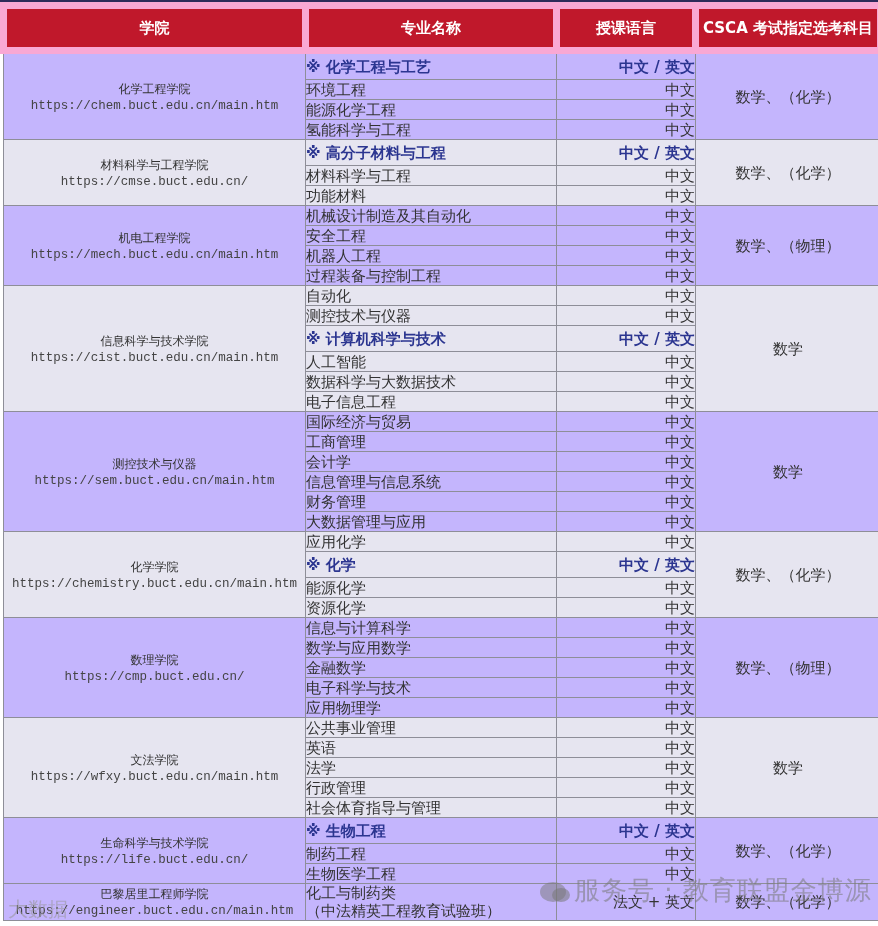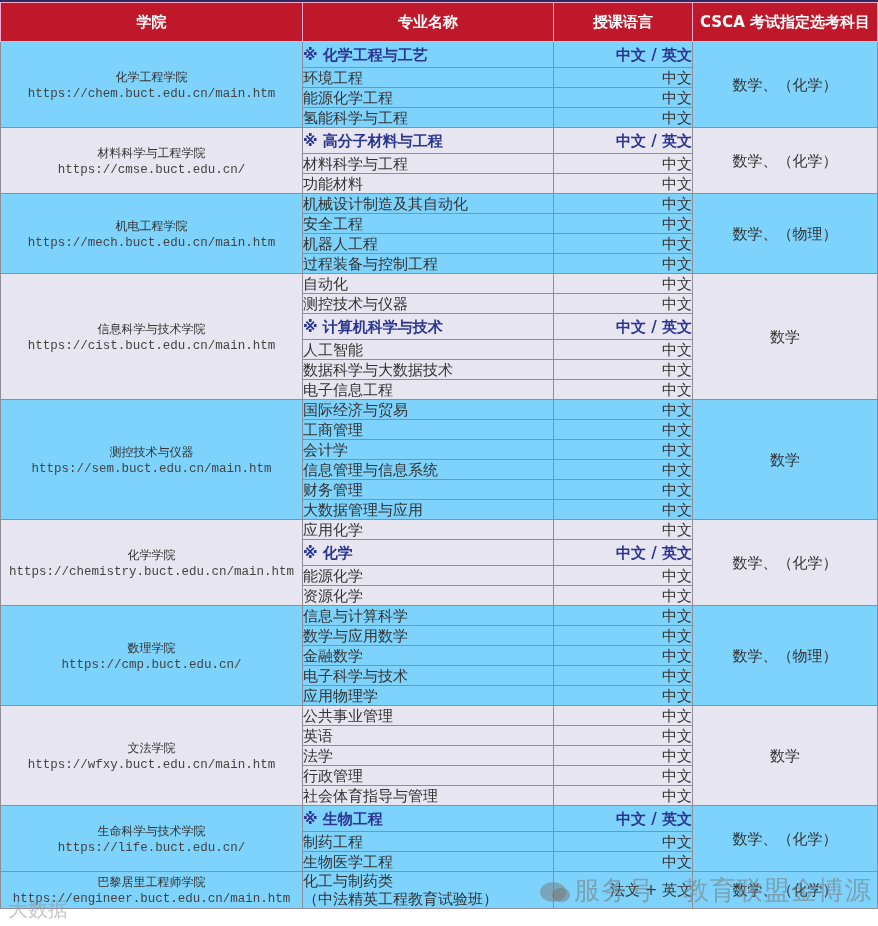--- a/index.html
+++ b/index.html
@@ -1,30 +1,30 @@
 <!DOCTYPE html>
 <html><head>
 <meta charset="utf-8">
 <style>
   html, body { margin:0; padding:0; background:#ffffff; }
   body { width:878px; height:926px; position:relative; overflow:hidden;
          font-family:"DejaVu Sans","Liberation Sans",sans-serif; color:#333; }
   .topline { position:absolute; left:0; top:0; width:878px; height:3px; background:#2e2a5a; }
   table.main { position:absolute; left:0; top:2px; border-collapse:collapse; table-layout:fixed; width:877px; }
   table.main th { background:#c0182b; color:#ffffff; font-weight:bold; font-size:15px;
-                  height:38px; padding:0; border:1px solid #f9a8d4; text-align:center; }
+                  height:38px; padding:0; border:7px solid #f9a8d4; text-align:center; }
   table.main td { border:1px solid #8e8e98; padding:0; font-size:15px; line-height:16px; }
   td.college { text-align:center; vertical-align:middle; }
   .cname { font-size:12px; color:#333; display:block; line-height:19px; }
   .curl { font-size:12.5px; color:#444; display:block; line-height:15px; font-family:Liberation Mono, monospace; }
   td.major { padding-left:50px; color:#333; white-space:nowrap; }
   td.lang { text-align:right; color:#333; }
   td.exam { text-align:center; vertical-align:middle; font-size:15px; color:#333; }
   tr.hl td.major, tr.hl td.lang { color:#2b3590; font-weight:bold; }
-  .g-white td { background:#7dd3fc; }
+  .g-white td { background:#c4b5fd; }
   .g-tint td { background:#e6e5f0; }
   tr.r20 td { height:19px; }
   tr.r26 td { height:25px; }
   tr.r37 td { height:36px;margin-left:33px; }
   td.major.two { line-height:18px; white-space:normal; }
   .watermark { position:absolute; left:540px; top:873px; font-size:26px; color:rgba(120,120,120,0.55);
                font-family:"DejaVu Sans",sans-serif; letter-spacing:1px; white-space:nowrap; }
   .wm-icon { display:inline-block; width:26px; height:20px; border-radius:50%; background:rgba(120,120,120,0.5);
              vertical-align:middle; margin-right:8px; position:relative; }
   .wm-icon:after { content:""; position:absolute; left:12px; top:6px; width:18px; height:14px; border-radius:50%;

